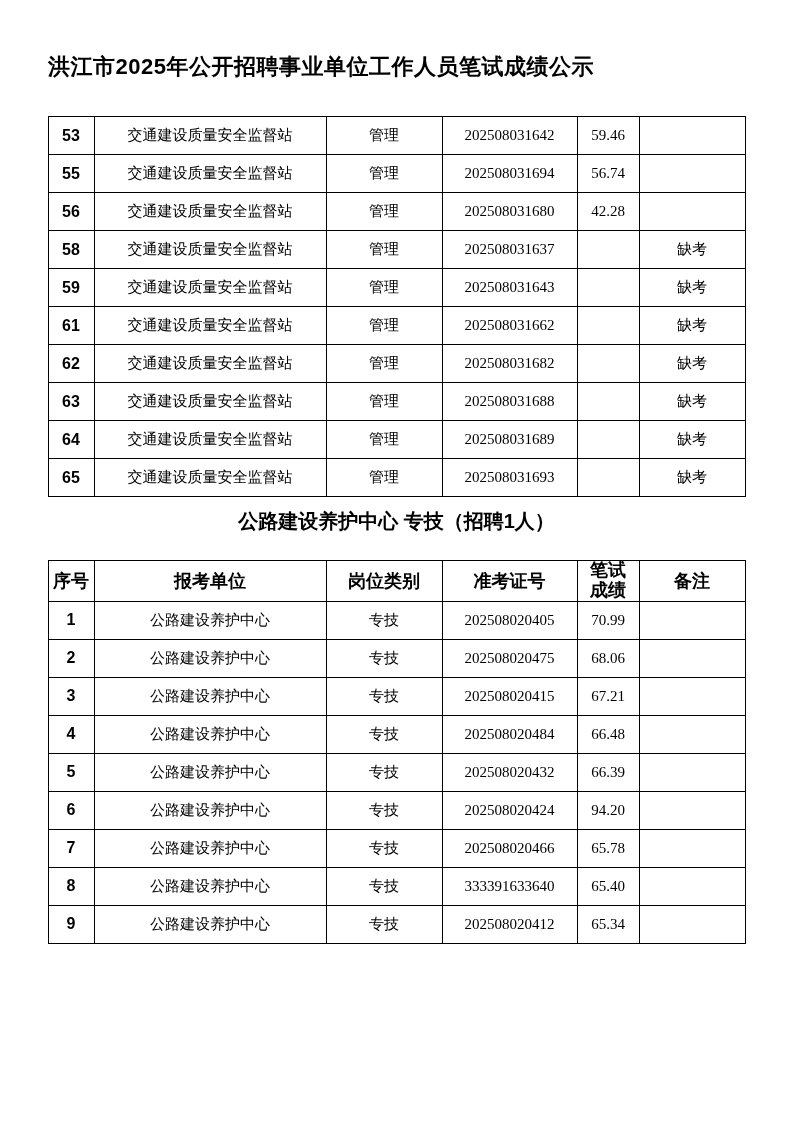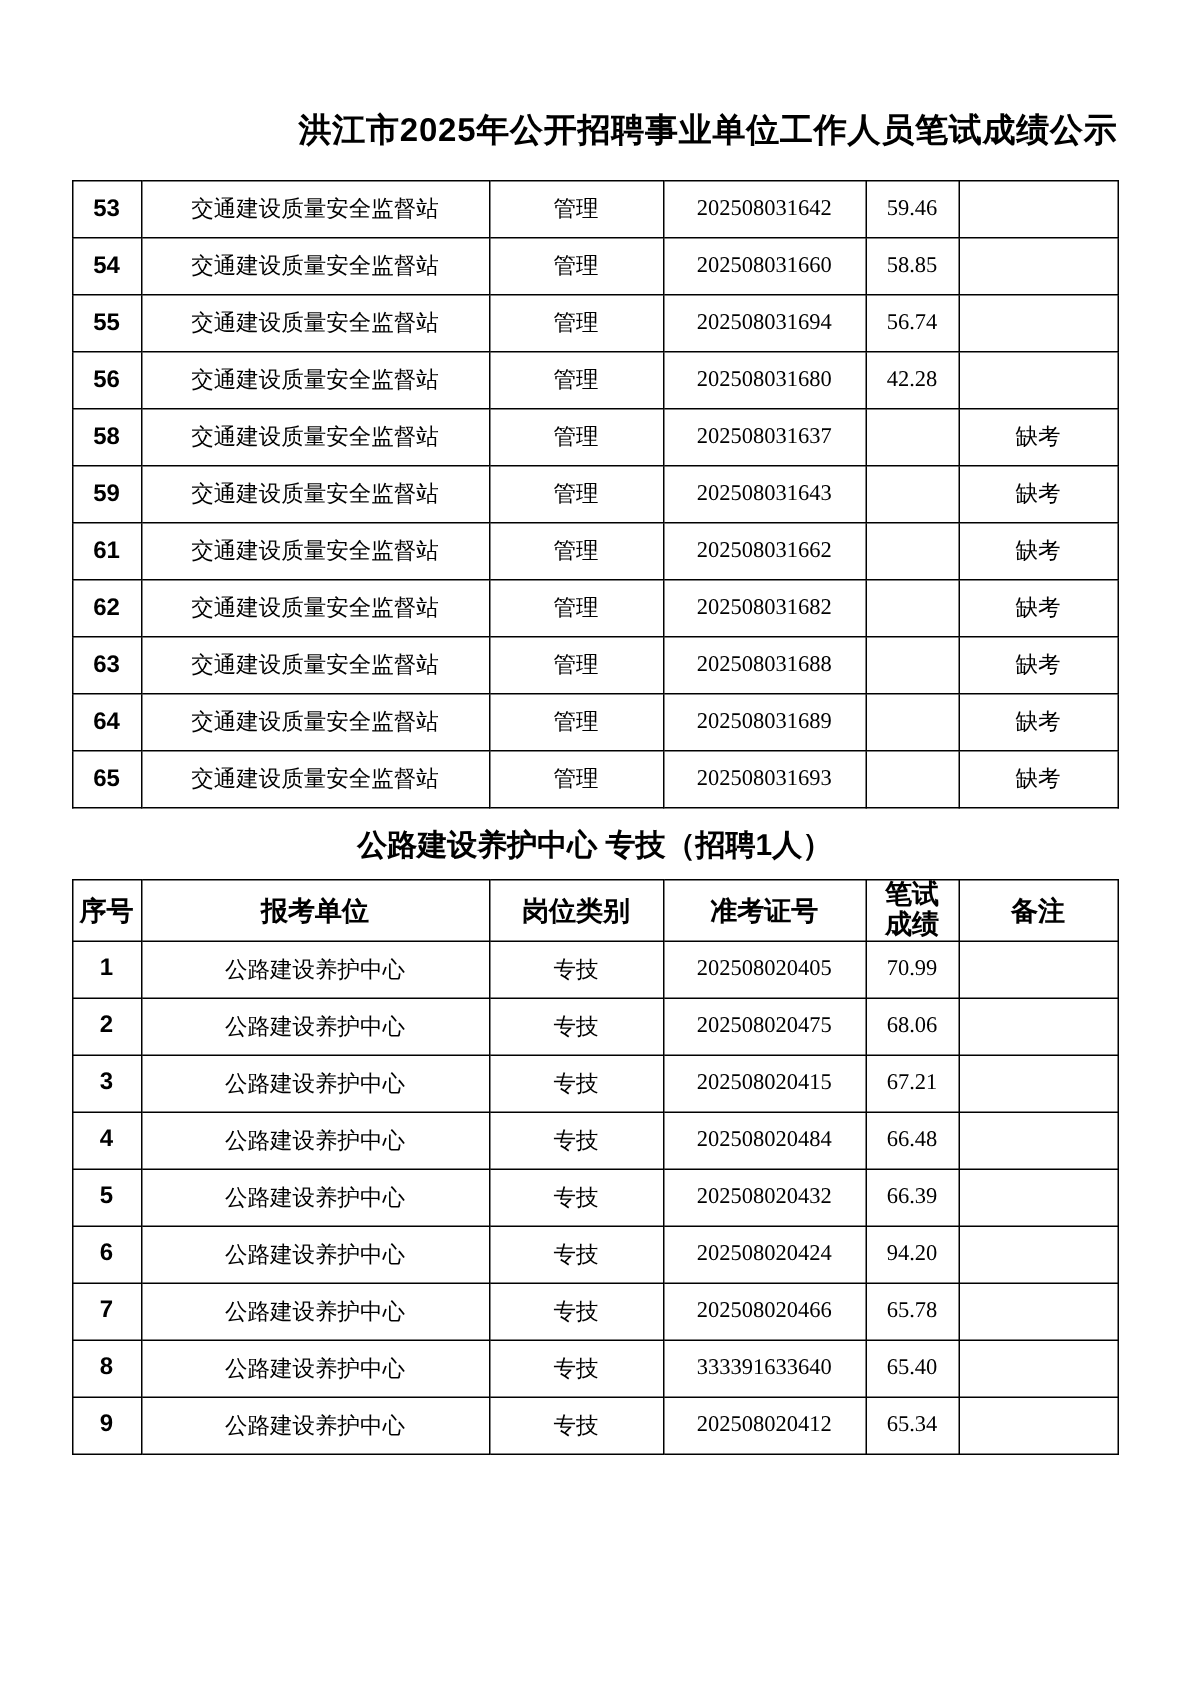--- a/index.html
+++ b/index.html
@@ -15,32 +15,33 @@
     -webkit-font-smoothing: antialiased;
   }
   .page {
     position: relative;
     width: 793px;
     height: 1122px;
     box-sizing: border-box;
     padding: 0 48px;
   }
   .doc-title {
-    text-align: right;
+    text-align: left;
     font-size: 22px;
     font-weight: bold;
     letter-spacing: 0.5px;
-    margin-top: 72px;
+    margin-top: 52px;
     margin-bottom: 18px;
     font-family: "Liberation Sans", "DejaVu Sans", sans-serif;
   }
   table.grid {
     border-collapse: collapse;
     width: 697px;
     table-layout: fixed;
+    margin-top: 16px;
   }
   table.grid td, table.grid th {
     border: 1px solid #000000;
     font-size: 15px;
     font-weight: normal;
     text-align: center;
     vertical-align: middle;
     padding: 0;
     height: 37px;
     font-family: "Liberation Serif", "DejaVu Serif", serif;
@@ -99,28 +100,20 @@
           <col class="col-score">
           <col class="col-note">
       </colgroup>
       <tbody id="tbody1">
           <tr>
             <td class="idx">53</td>
             <td>交通建设质量安全监督站</td>
             <td>管理</td>
             <td>202508031642</td>
             <td class="score-cell">59.46</td>
-            <td></td>
-          </tr>
-          <tr>
-            <td class="idx">54</td>
-            <td>交通建设质量安全监督站</td>
-            <td>管理</td>
-            <td>202508031660</td>
-            <td class="score-cell">58.85</td>
             <td></td>
           </tr>
           <tr>
             <td class="idx">55</td>
             <td>交通建设质量安全监督站</td>
             <td>管理</td>
             <td>202508031694</td>
             <td class="score-cell">56.74</td>
             <td></td>
           </tr>

